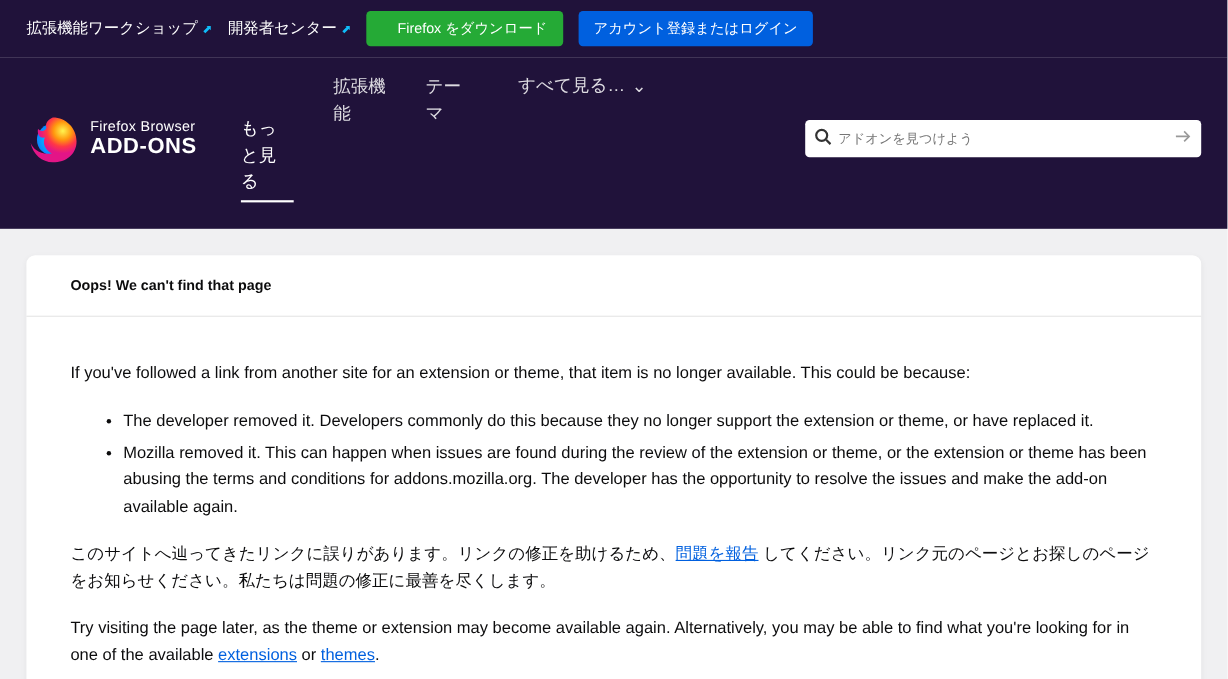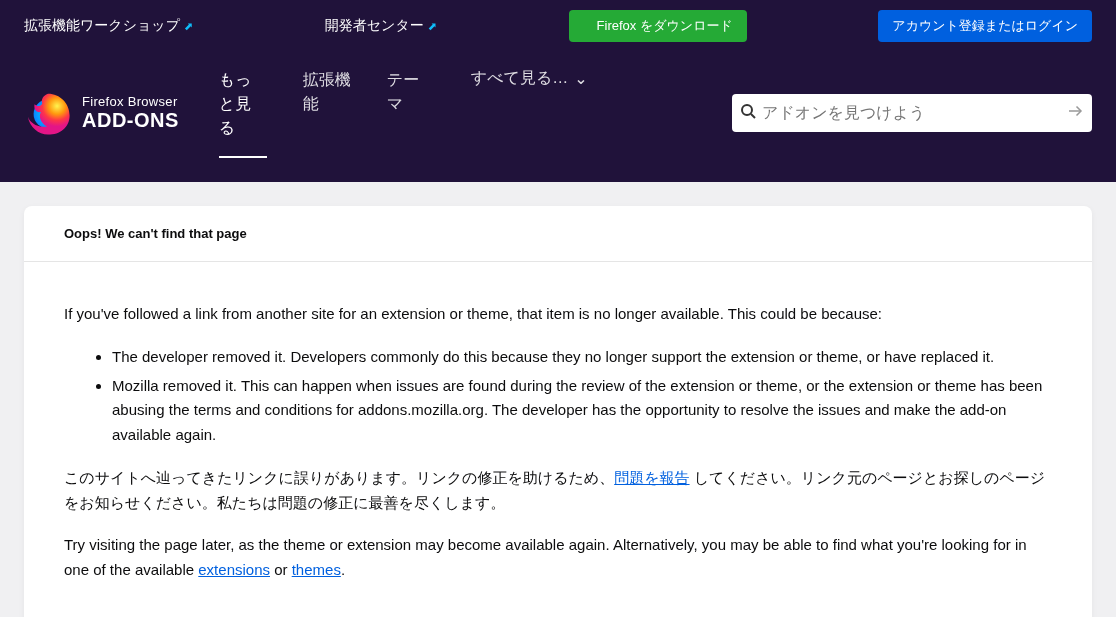--- a/index.html
+++ b/index.html
@@ -1,17 +1,17 @@
 <!DOCTYPE html>
 <html><head>
 <meta charset="utf-8">
 <style>
 * { margin: 0; padding: 0; box-sizing: border-box; }
 body { font-family: -apple-system, BlinkMacSystemFont, "Segoe UI", sans-serif; background: #f0f0f2; }
-.topbar { background: #20123a; padding: 10px 24px; display: flex; justify-content: space-between; align-items: center; gap: 14px; }
+.topbar { background: #20123a; padding: 10px 24px; display: flex; justify-content: flex-start; align-items: center; gap: 14px; }
 .topbar-link { color: #fff; text-decoration: none; font-size: 14px; display: inline-flex; align-items: center; gap: 4px; }
 .ext-icon { color: #0FBCF9; font-size: 11px; }
 .btn { padding: 7px 14px; border-radius: 4px; font-size: 13px; color: #fff; text-decoration: none; border: none; cursor: pointer; }
 .btn-download{background:#3fe1b0;color:#20123a;background:#05a547; color:#fff; background:#4caf50; background:#3fe1b0;}
 .btn-download{background:#13b55c;}
 .btn-download{background:#3aa655;}
 .btn-download{background:#3fe1b0; color:#20123a;}
 .btn-download{background:#13b55c;color:#fff;}
 .btn-download{background:#2e7d32;}
 .btn-download{background:#3fe1b0;color:#20123a;}
@@ -59,25 +59,25 @@
  
 .btn-download{background:#25aa36;color:#fff;}
 .btn-blue { background: #0060df; }
 .header { background: #20123a; padding: 16px 24px 24px; display: flex; align-items: center; gap: 40px; }
 .logo-wrap { display: flex; align-items: center; gap: 10px; text-decoration:none;}
 .logo-text { color: #fff; }
 .logo-text .small { font-size: 13px; font-weight: 500; letter-spacing:.3px;}
 .logo-text .big { font-size: 20px; font-weight: 800; letter-spacing: .5px; }
 .nav { display: flex; gap: 36px; align-items: flex-start; }
 .nav a { color: #fff; text-decoration: none; font-size: 16px; line-height:1.5; display:block; max-width:48px; opacity:.85;}
-.nav a.active { opacity:1; border-bottom:2px solid #fff; padding-bottom:16px;}
+.nav a.active { opacity:1; border-bottom:2px solid #fff; padding-bottom:4px;margin-top:38px;}
 .nav-dropdown{color:#fff;opacity:.85;font-size:16px;display:flex;align-items:center;gap:6px;cursor:pointer;}
 .spacer{flex:1;}
 .search-wrap { display: flex; align-items: center; background: #fff; border-radius: 4px; padding: 4px 8px; width: 360px; }
-.search-wrap input { border: none; outline: none; flex: 1; padding: 6px; font-size: 16px; }
+.search-wrap input { border: none; outline: none; flex: 1; padding: 6px; font-size: 12px; }
 .search-wrap .sicon{color:#333;}
 .search-wrap .arrow{color:#999;}
 .page { padding: 24px; }
 .card { background: #fff; border-radius: 8px; max-width: 1068px; margin: 0 auto; box-shadow: 0 2px 6px rgba(0,0,0,.05);}
 .card-header { padding: 20px 40px; border-bottom: 1px solid #e5e5e5; }
 .card-header h1 { font-size: 13px; font-weight: 700; color: #0c0c0d;}
 .card-body { padding: 40px; color: #0c0c0d; font-size: 15px; line-height: 1.65; }
 .card-body p { margin-bottom: 18px; }
 .card-body ul { margin: 0 0 18px 48px; }
 .card-body li { margin-bottom: 4px; }

